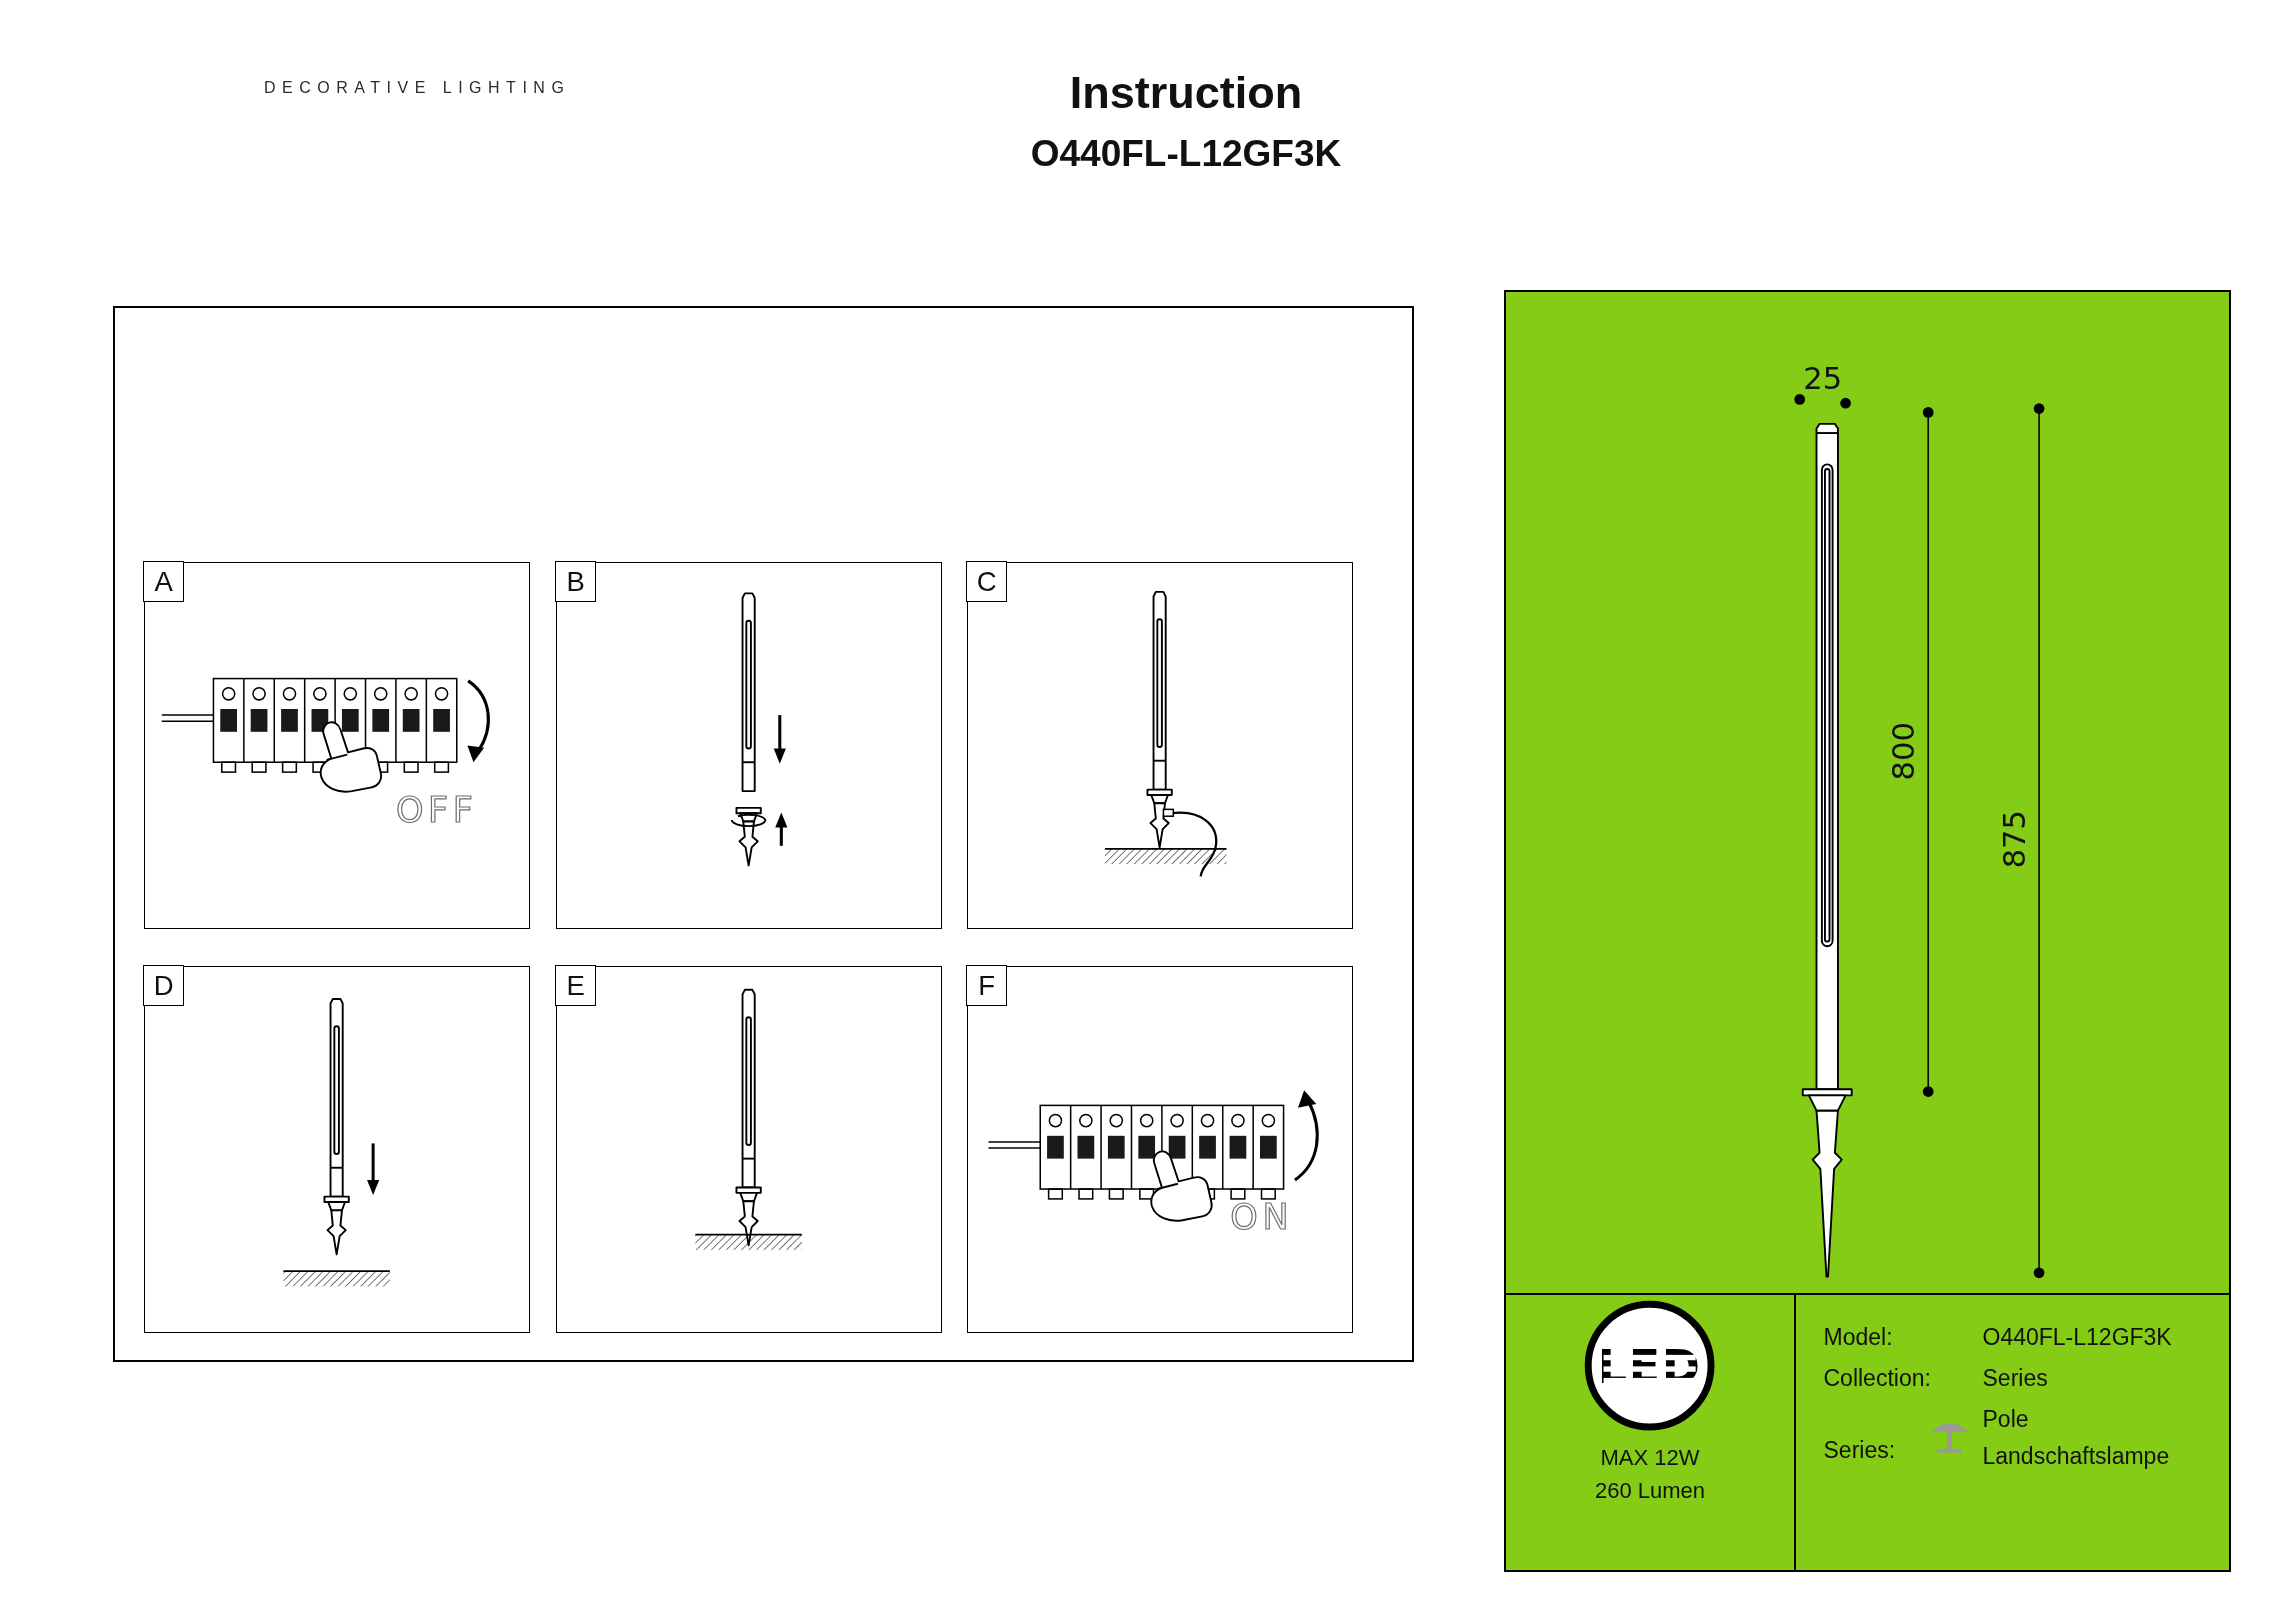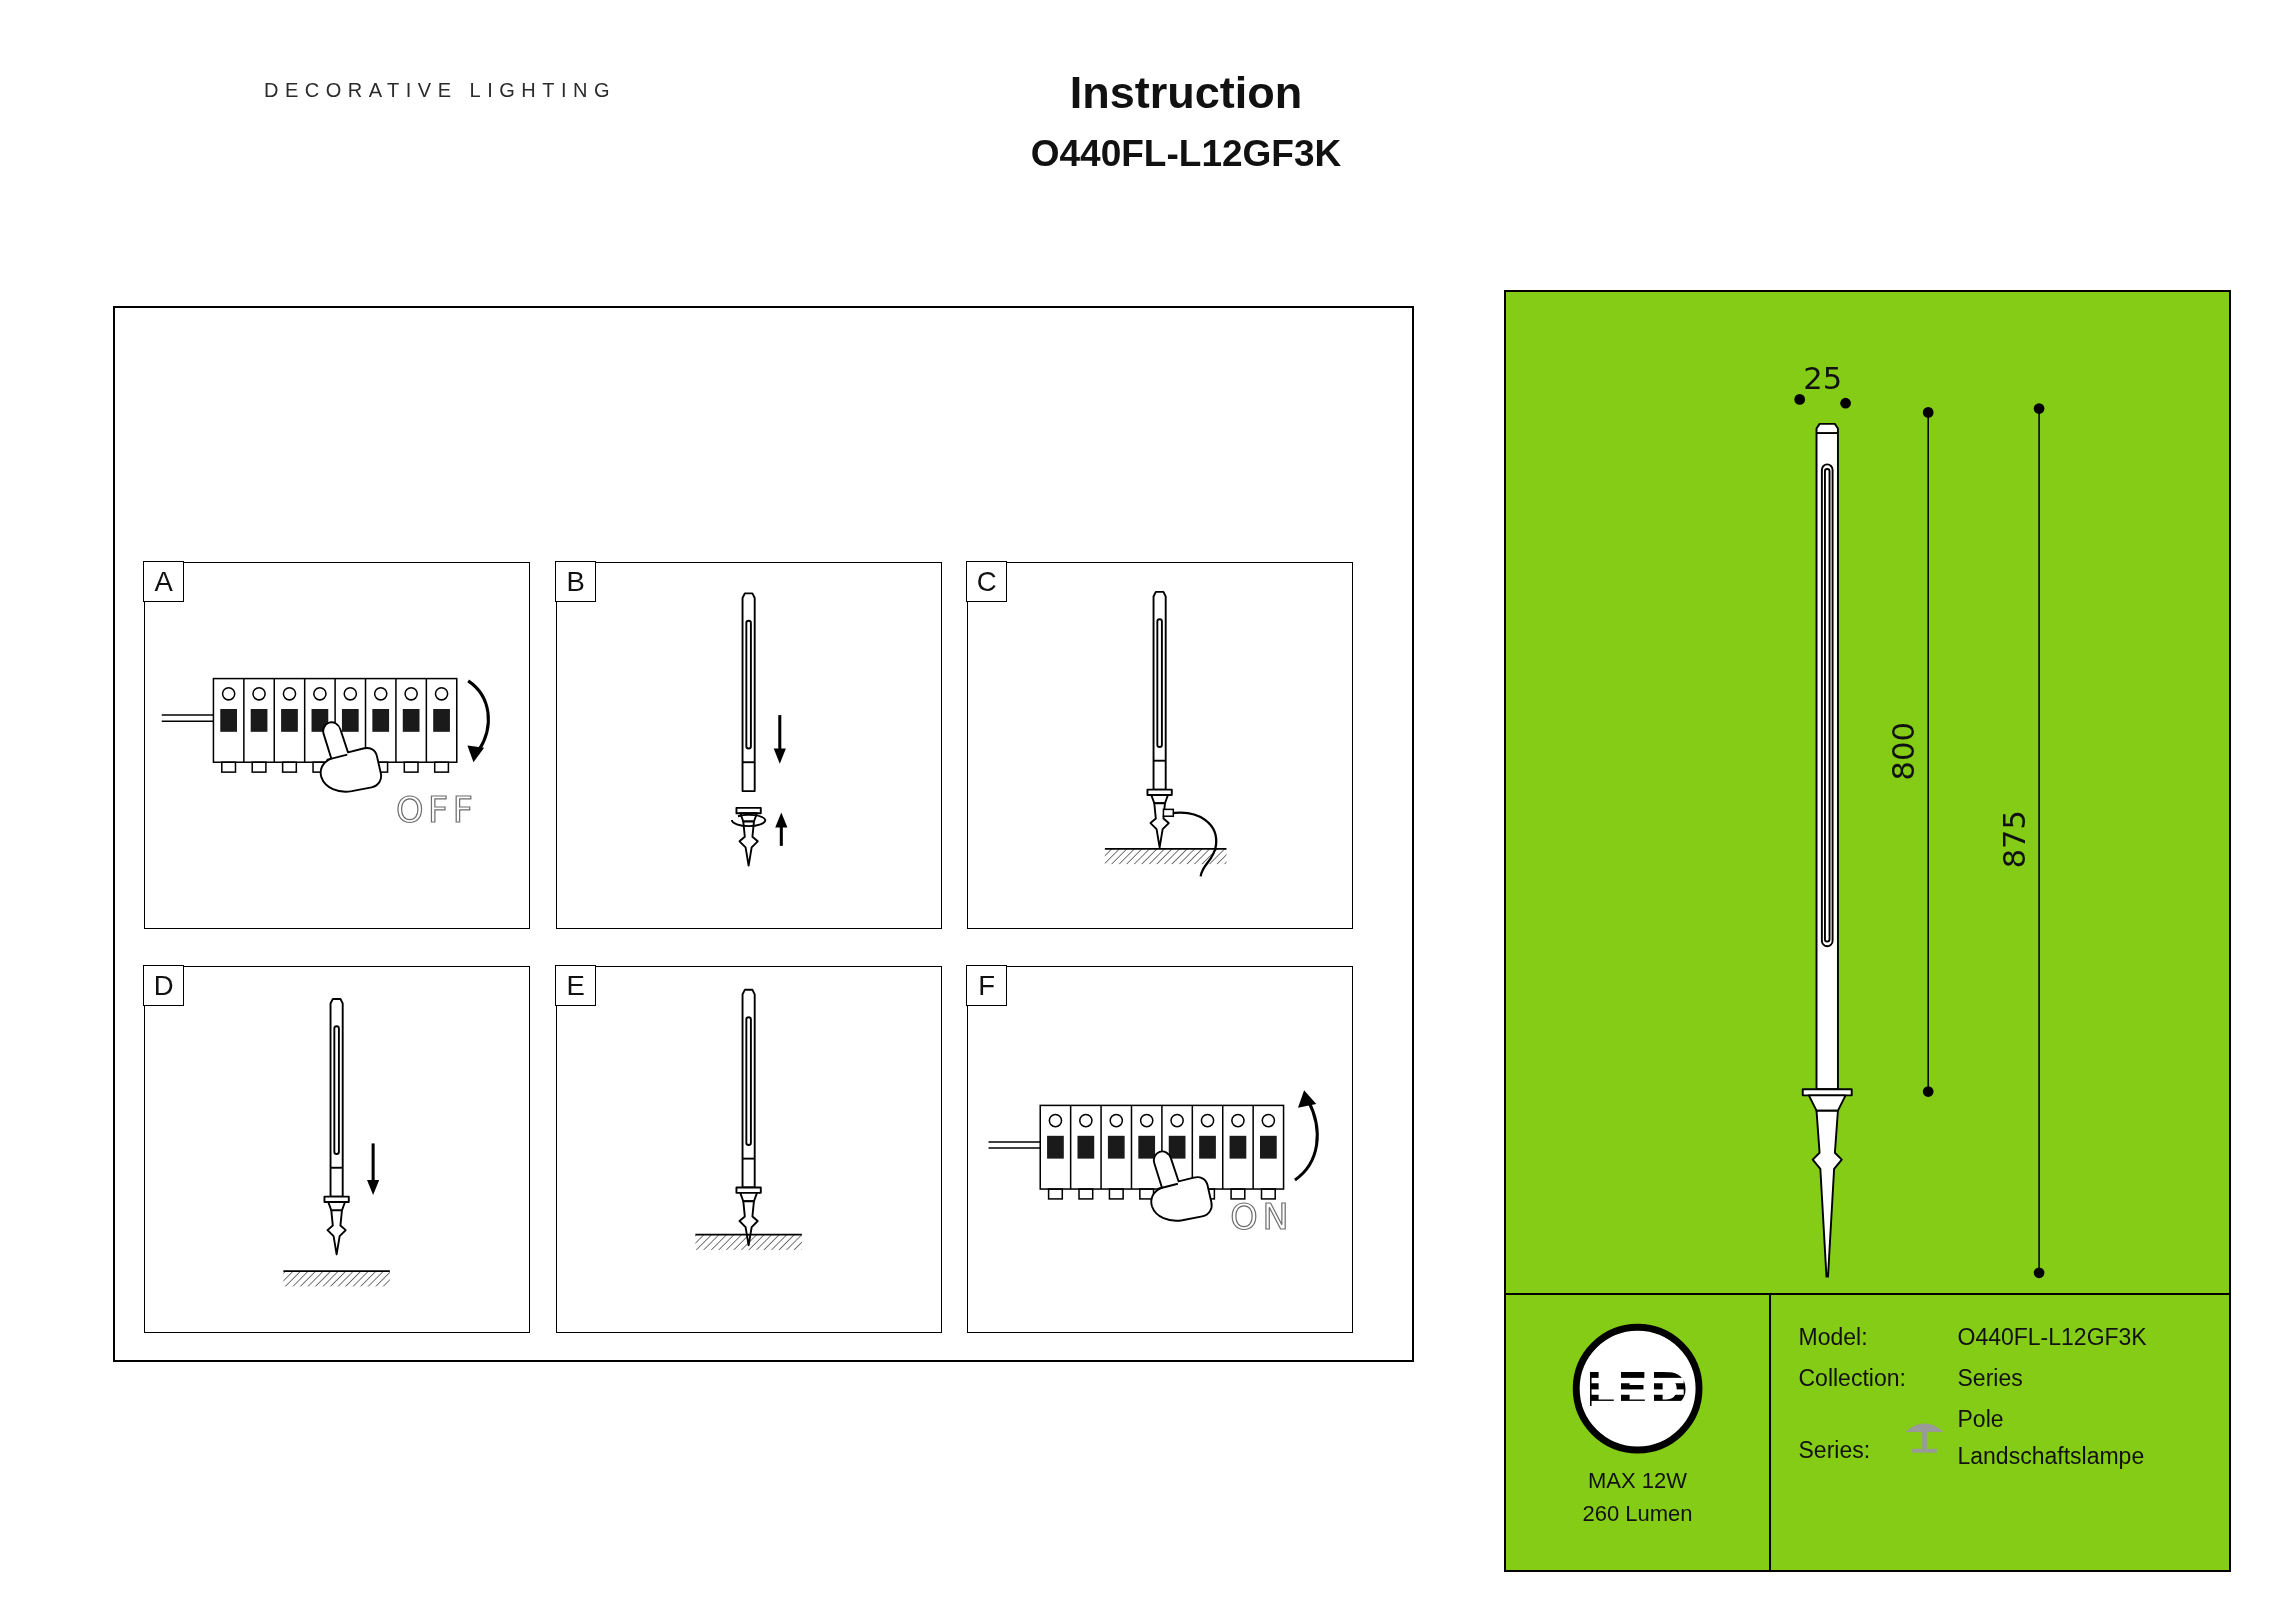--- a/index.html
+++ b/index.html
@@ -3,21 +3,21 @@
 <meta charset="utf-8">
 <style>
   * { box-sizing: border-box; margin: 0; padding: 0; }
   body { background:#fff; font-family:"Liberation Sans","DejaVu Sans",sans-serif; color:#111; }
   #page { position:relative; width:2295px; height:1623px; background:#fff; overflow:hidden; }
 
   
   .logo-wrap { position:absolute; left:90px; top:73px; }
   .logo { position:relative; display:inline-block; font-size:73px; font-weight:800; letter-spacing:3.1px; color:#231f20; line-height:1; }
   .logo-dot { position:absolute; right:3.1px; top:-9.2px; width:16px; height:16px; border-radius:50%; background:#6d2a63; }
-  .logo-sub { font-size:20px; letter-spacing:6.5px; color:#2b2b2b; margin-top:6.1px; margin-left:174px; white-space:nowrap; }
+  .logo-sub { font-size:16px; letter-spacing:6.5px; color:#2b2b2b; margin-top:6.1px; margin-left:174px; white-space:nowrap; }
 
   .title-wrap { position:absolute; left:880px; top:67px; width:612px; text-align:center; }
   .title { font-size:45px; font-weight:700; }
   .subtitle { font-size:37px; font-weight:700; margin-top:13.8px; }
 
   
   .left-box { position:absolute; left:113px; top:306px; width:1301px; height:1056px; border:2.3px solid #000; background:#fff; }
 
   .panel { position:absolute; width:386px; height:367px; border:1.9px solid #000; background:#fff; }
   .panel-label { position:absolute; left:-1.9px; top:-1.9px; width:41px; height:41px; border:1.9px solid #000; background:#fff;
@@ -27,21 +27,21 @@
   svg text { font-family:"DejaVu Sans","Liberation Sans",sans-serif; }
   .stencil { fill:none; stroke:#6f6f6f; stroke-width:1.6px; font-size:46px; letter-spacing:6px; }
   .hatch-top { stroke:#000; stroke-width:2.5; }
 
   
   .right-box { position:absolute; left:1504px; top:290px; width:727px; height:1282px; border:2.3px solid #000; background:#84cc16; }
   .dim-svg { display:block; width:722px; height:1001px; }
   .dim-num { font-size:40px; fill:#111; }
 
   .spec { position:absolute; left:0; right:0; bottom:0; height:277px; border-top:2.3px solid #000; display:flex; }
-  .spec-left { width:265px; border-right:2.3px solid #000; display:flex; flex-direction:column; align-items:center; padding-top:23px; }
+  .spec-left { width:290px; border-right:2.3px solid #000; display:flex; flex-direction:column; align-items:center; }
   .spec-max, .spec-lumen { font-size:22px; margin-top:7.7px; }
   .spec-right { flex:1; padding:29px 0 0 27.5px; }
   .spec-row { display:flex; margin-bottom:13.8px; font-size:23px; }
   .spec-label { width:159px; flex-shrink:0; }
   .spec-val2 { margin-top:10.7px; }
   .lamp-icon { margin:9.2px 0 0 23px; }
 </style>
 </head>
 <body>
 

